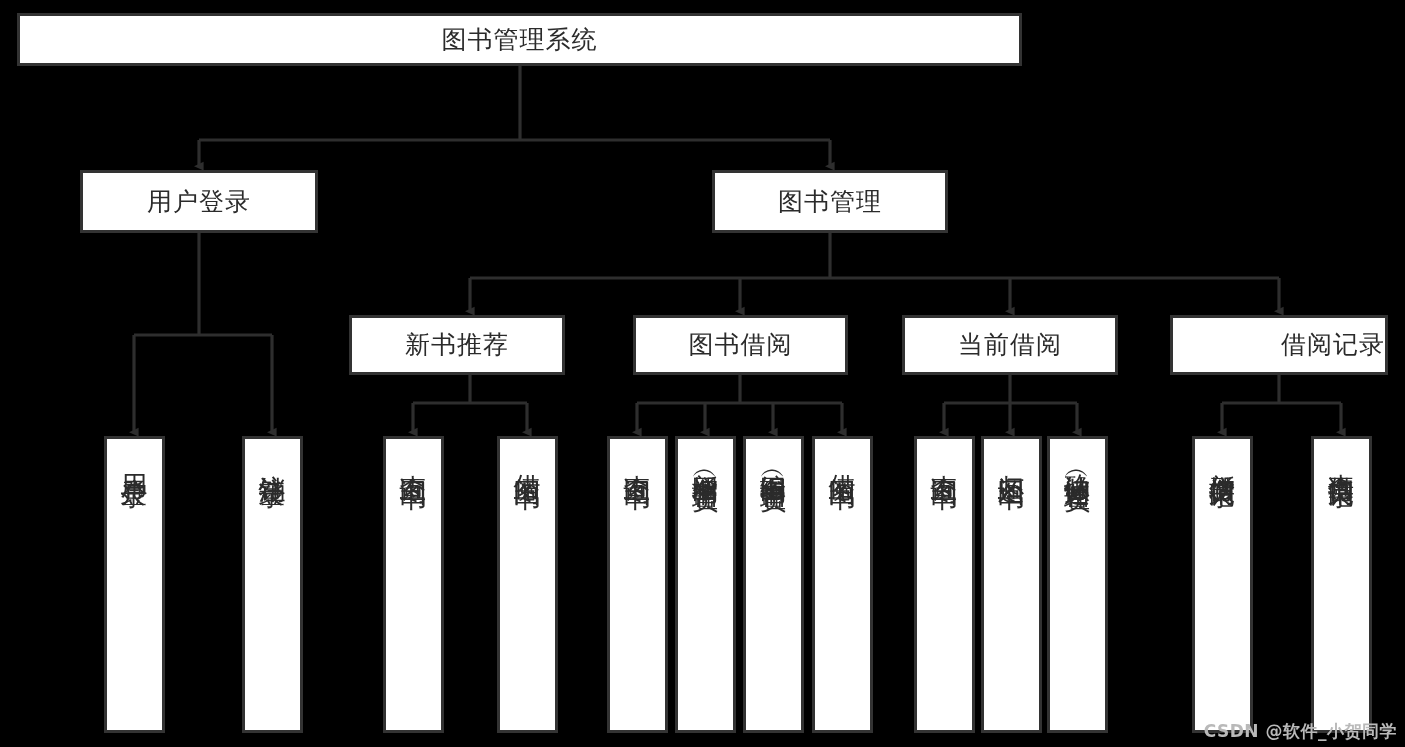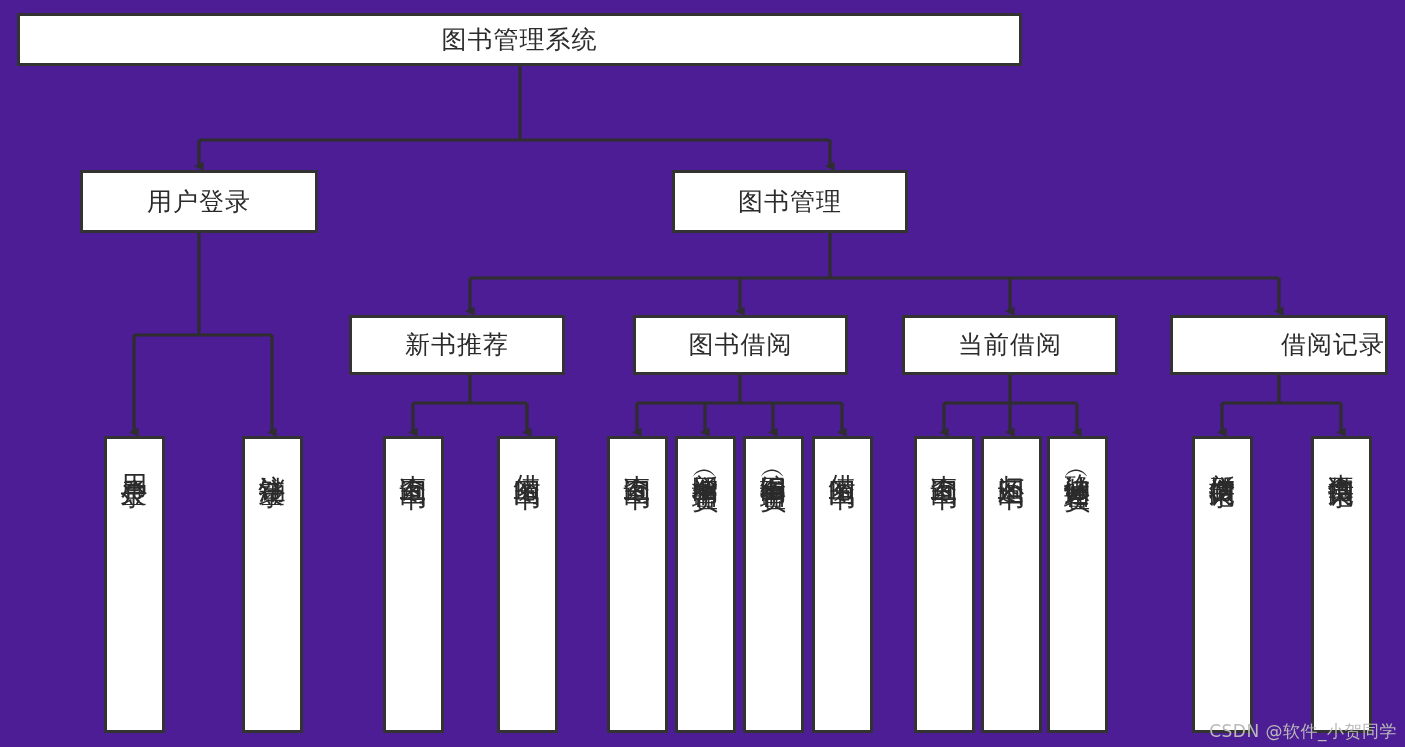--- a/index.html
+++ b/index.html
@@ -5,21 +5,21 @@
 <style>
   html, body {
     margin: 0;
     padding: 0;
     background: #ffffff;
   }
   #canvas {
     position: relative;
     width: 1405px;
     height: 747px;
-    background: #4c1d95;
+    background: #000000;
     font-family: "DejaVu Sans", "Liberation Sans", sans-serif;
     overflow: hidden;
   }
   
   #wires {
     position: absolute;
     left: 0; top: 0;
     width: 1405px;
     height: 747px;
     pointer-events: none;
@@ -60,20 +60,21 @@
   
   #watermark {
     position: absolute;
     right: 8px;
     bottom: 4px;
     font-size: 17px;
     color: #b9b9b9;
     letter-spacing: 0.5px;
     white-space: nowrap;
     z-index: 5;
+    font-weight: bold;
   }
 </style>
 </head>
 <body>
 
 <div id="canvas">
 
   <svg id="wires" viewBox="0 0 1405 747" preserveAspectRatio="none">
     <defs>
       <marker id="arrow" markerWidth="11" markerHeight="11" refX="4.6" refY="5" orient="auto" markerUnits="userSpaceOnUse">
@@ -125,21 +126,21 @@
   </svg>
 
   <div class="node level0" style="left:17px; top:13px; width:1005px; height:53px;">
     <span class="label-h">图书管理系统</span>
   </div>
 
   <div class="node level1" style="left:80px; top:170px; width:238px; height:63px;">
     <span class="label-h">用户登录</span>
   </div>
 
-  <div class="node level1" style="left:672px; top:170px; width:236px; height:63px;align-items:center;">
+  <div class="node level1" style="left:712px; top:170px; width:236px; height:63px;align-items:center;">
     <span class="label-h">图书管理</span>
   </div>
 
   <div class="node level2" style="left:349px; top:315px; width:216px; height:60px;">
     <span class="label-h">新书推荐</span>
   </div>
 
   <div class="node level2" style="left:633px; top:315px; width:215px; height:60px;">
     <span class="label-h">图书借阅</span>
   </div>

